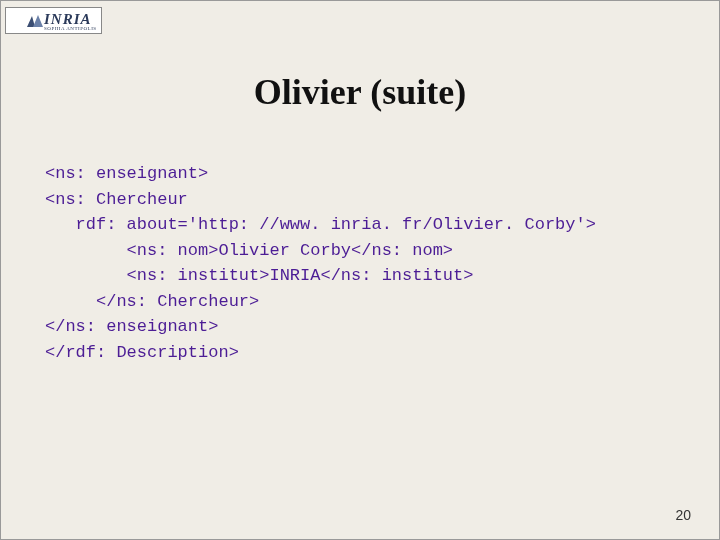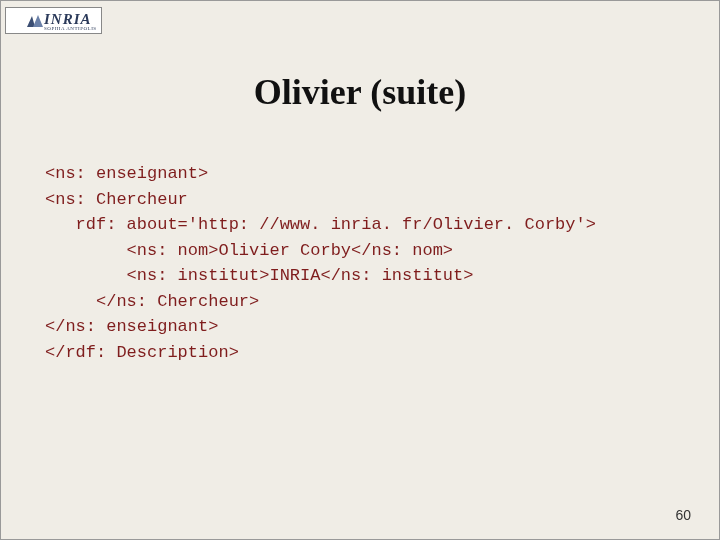--- a/index.html
+++ b/index.html
@@ -55,21 +55,21 @@
     color: #111;
   }
   .code {
     position: absolute;
     top: 160px;
     left: 44px;
     right: 44px;
     font-family: "Courier New", Courier, monospace;
     font-size: 17px;
     line-height: 1.5;
-    color: #7f1d1d;
+    color: #4c1d95;
     white-space: pre;
   }
   .page-number {
     position: absolute;
     bottom: 16px;
     right: 28px;
     font-size: 14px;
     color: #333;
     font-family: Arial, sans-serif;
   }
@@ -94,13 +94,13 @@
 
 <div class="code"><span>&lt;ns: enseignant&gt;</span>
 <span>&lt;ns: Chercheur</span>
 <span>   rdf: about='http: //www. inria. fr/Olivier. Corby'&gt;</span>
 <span>        &lt;ns: nom&gt;Olivier Corby&lt;/ns: nom&gt;</span>
 <span>        &lt;ns: institut&gt;INRIA&lt;/ns: institut&gt;</span>
 <span>     &lt;/ns: Chercheur&gt;</span>
 <span>&lt;/ns: enseignant&gt;</span>
 <span>&lt;/rdf: Description&gt;</span></div>
 
-<div class="page-number">60</div>
+<div class="page-number">20</div>
 
 </body></html>

